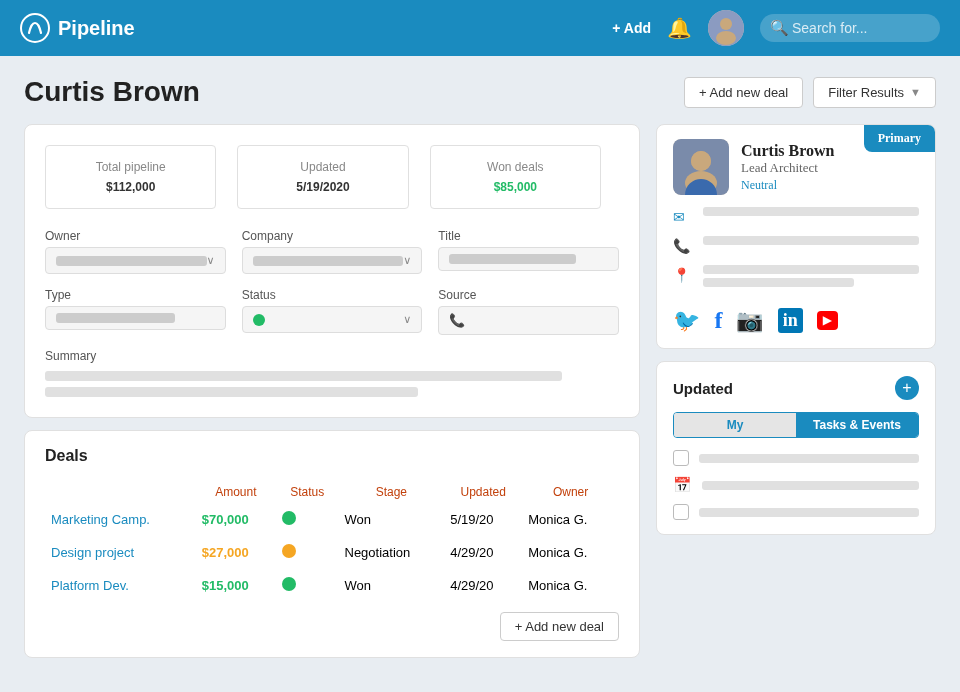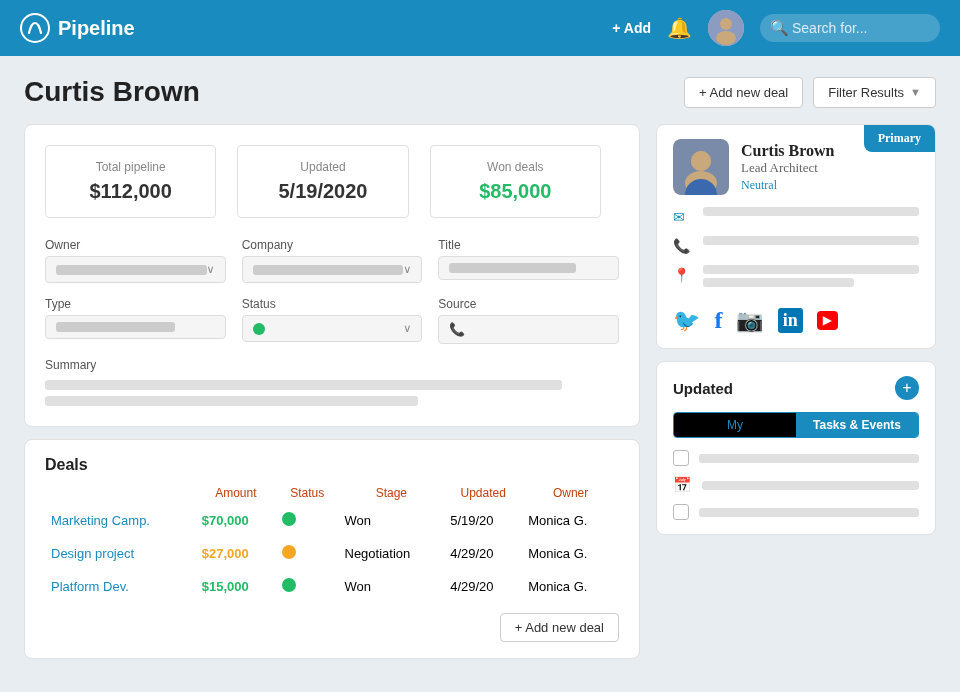--- a/index.html
+++ b/index.html
@@ -38,21 +38,21 @@
 
     
     .left-panel { flex: 1; display: flex; flex-direction: column; gap: 12px; }
 
     
     .stats-card { background: white; border-radius: 8px; padding: 20px; border: 1px solid #e0e0e0; }
     .stats-row { display: flex; gap: 9px; margin-bottom: 20px; }
     .stat-box { flex: 1; text-align: center; padding: 14px 10px; border: 1px solid #e0e0e0; border-radius: 4px; margin-right: 12px; }
     .stat-box:last-child { margin-right: 18px; }
     .stat-label { font-size: 12px; color: #888; margin-bottom: 6px; }
-    .stat-value { font-size: 20px; font-weight: 700; color: #333; }
+    .stat-value { font-size: 12px; font-weight: 700; color: #333; }
     .stat-value.green { color: #22bb66; }
 
     
     .form-row { display: flex; gap: 16px; margin-bottom: 14px; }
     .form-group { display: flex; flex-direction: column; gap: 4px; }
     .form-group.w1 { flex: 1; }
     .form-label { font-size: 12px; color: #555; font-weight: 500; }
     .form-select { border: 1px solid #ddd; border-radius: 4px; padding: 6px 10px; font-size: 13px; background: #f5f5f5; display: flex; align-items: center; justify-content: space-between; min-width: 100px; }
     .form-select .placeholder-bar { height: 10px; background: #ccc; border-radius: 3px; flex: 1; }
     .form-input { border: 1px solid #ddd; border-radius: 4px; padding: 6px 10px; font-size: 13px; background: #f5f5f5; }
@@ -66,21 +66,21 @@
     
     .summary-section { margin-top: 4px; }
     .summary-label { font-size: 12px; color: #555; font-weight: 500; margin-bottom: 8px; }
     .summary-lines { display: flex; flex-direction: column; gap: 6px; }
     .summary-line { height: 10px; background: #e0e0e0; border-radius: 3px; }
     .summary-line.full { width: 90%; }
     .summary-line.short { width: 65%; }
 
     
     .deals-card { background: white; border-radius: 8px; padding: 16px 20px; border: 1px solid #e0e0e0; }
-    .deals-header { font-size: 16px; font-weight: 700; color: #222; margin-bottom: 8px; }
+    .deals-header { font-size: 16px; font-weight: 700; color: #222; margin-bottom: 16px; }
     .deals-table { width: 100%; border-collapse: collapse; }
     .deals-table th { font-size: 12px; color: #c2410c; font-weight: 500; text-align: center; padding: 4px 6px; }
     .deals-table td { font-size: 13px; padding: 8px 6px; vertical-align: middle; }
     .deal-name { color: #1a8bbf; cursor: pointer; font-weight: 500; }
     .deal-amount { color: #22bb66; font-weight: 600; }
     .deal-amount.orange { color: #f5a623; }
     .deal-amount.green { color: #22bb66; margin-top: 32px; }
     .stage-dot { width: 14px; height: 14px; border-radius: 50%; display: inline-block; }
     .stage-dot.green { background: #22bb66; }
     .stage-dot.orange { background: #f5a623; }
@@ -116,21 +116,21 @@
     .linkedin { color: #0077b5; }
     .youtube-icon { display: inline-block; background: #ff0000; border-radius: 4px; padding: 2px 6px; color: white; font-size: 12px; }
 
     
     .agenda-card { background: white; border-radius: 8px; border: 1px solid #e0e0e0; padding: 14px 16px; }
     .agenda-header { display: flex; align-items: center; justify-content: space-between; margin-bottom: 12px; }
     .agenda-title { font-size: 15px; font-weight: 700; color: #222; }
     .agenda-add { width: 24px; height: 24px; border-radius: 50%; background: #1a8bbf; color: white; display: flex; align-items: center; justify-content: center; font-size: 16px; cursor: pointer; }
     .agenda-tabs { display: flex; gap: 0; margin-bottom: 12px; border: 1px solid #1a8bbf; border-radius: 4px; overflow: hidden; }
     .agenda-tab { flex: 1; padding: 5px 10px; text-align: center; font-size: 12px; cursor: pointer; }
-    .agenda-tab.inactive { color: #1a8bbf; background: #000000; }
+    .agenda-tab.inactive { color: #1a8bbf; background: #e5e5e5; font-weight: bold; }
     .agenda-tab.active { background: #1a8bbf; color: white; font-weight: 600; }
 
     .agenda-items { display: flex; flex-direction: column; gap: 10px; }
     .agenda-item { display: flex; align-items: center; gap: 10px; }
     .agenda-checkbox { width: 16px; height: 16px; border: 1.5px solid #bbb; border-radius: 3px; flex-shrink: 0; }
     .agenda-cal { color: #666; font-size: 15px; }
     .agenda-line { height: 9px; background: #e0e0e0; border-radius: 3px; flex: 1; }
 
     .chevron { font-size: 11px; color: #888; }
   </style>

